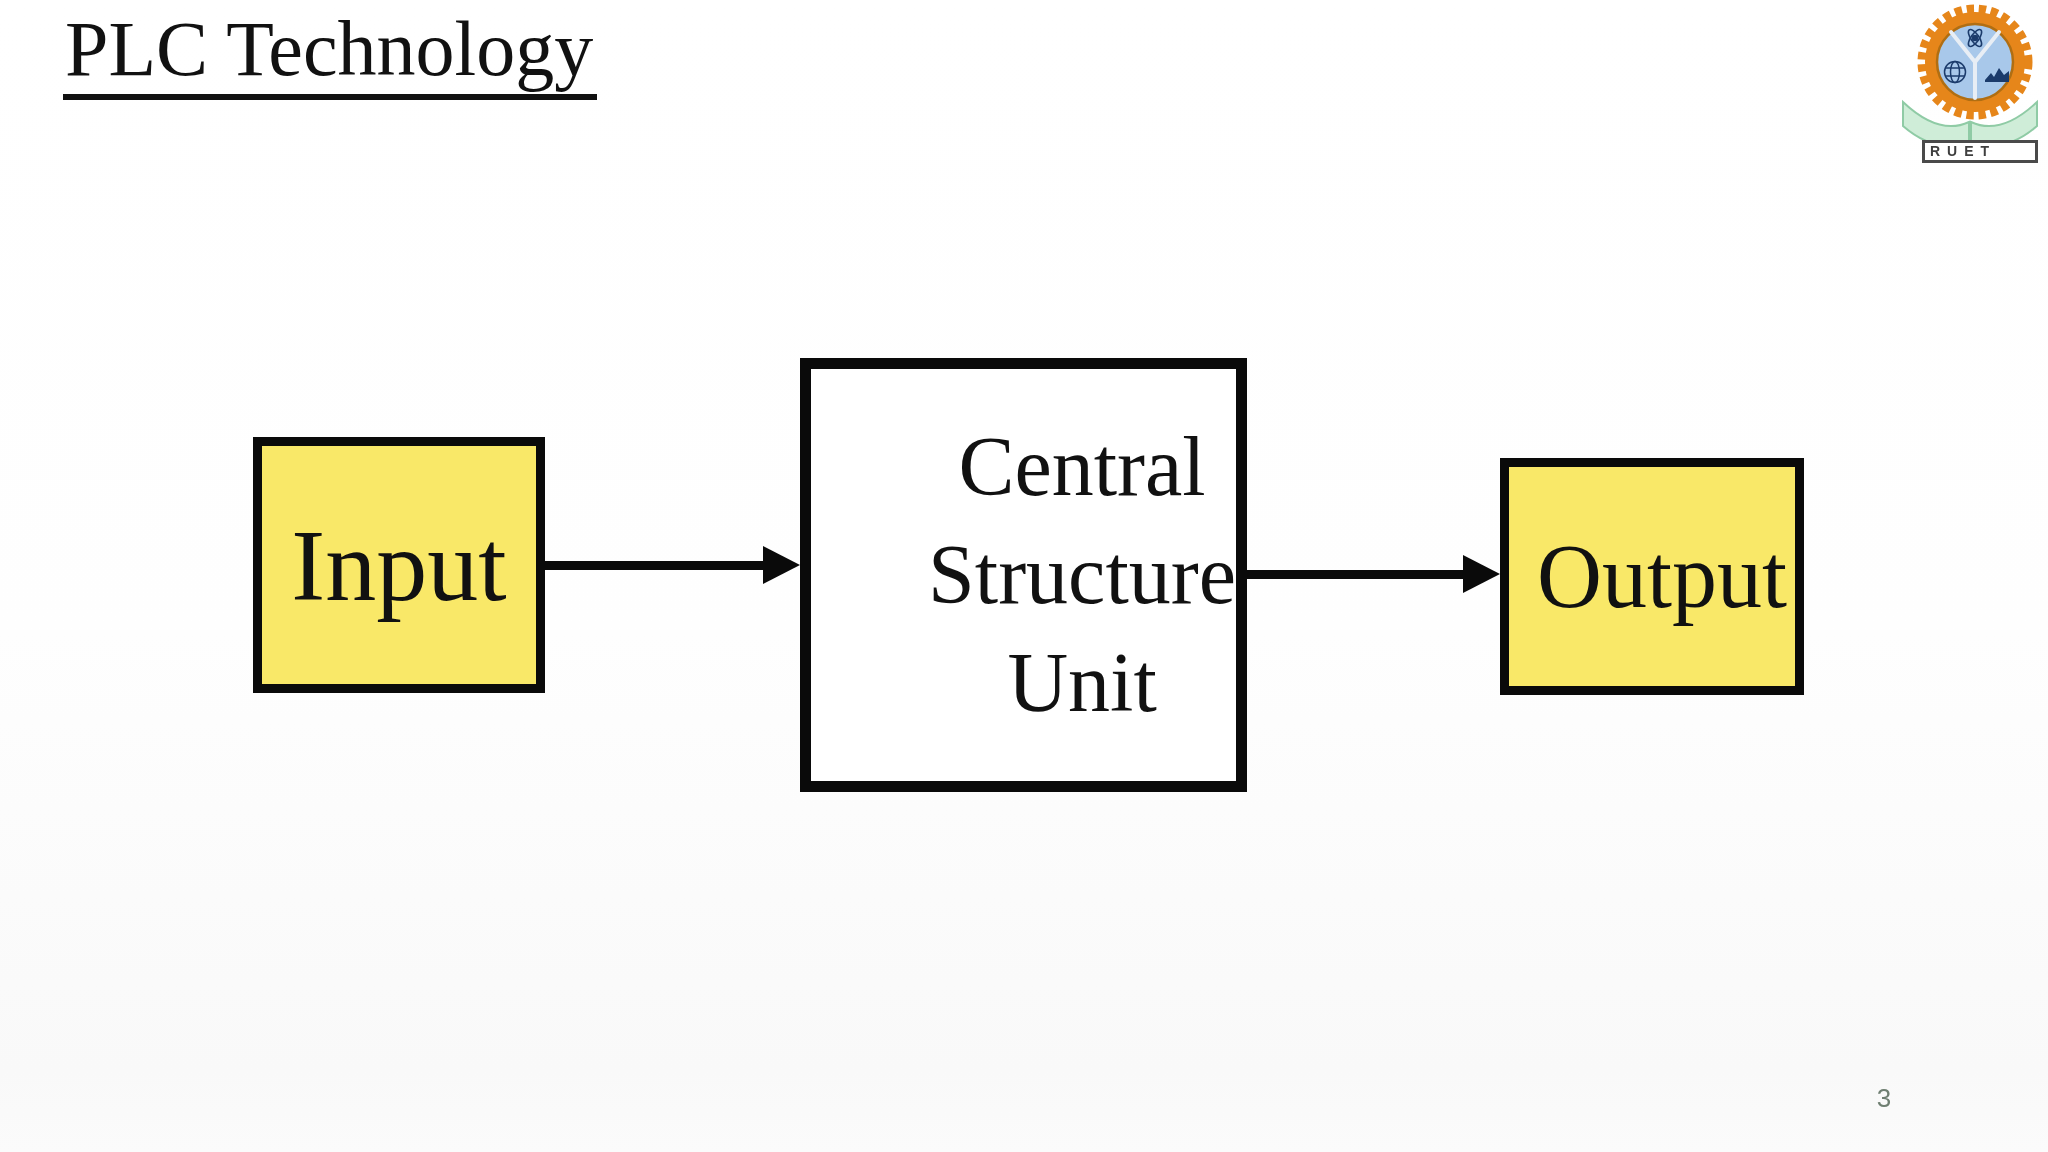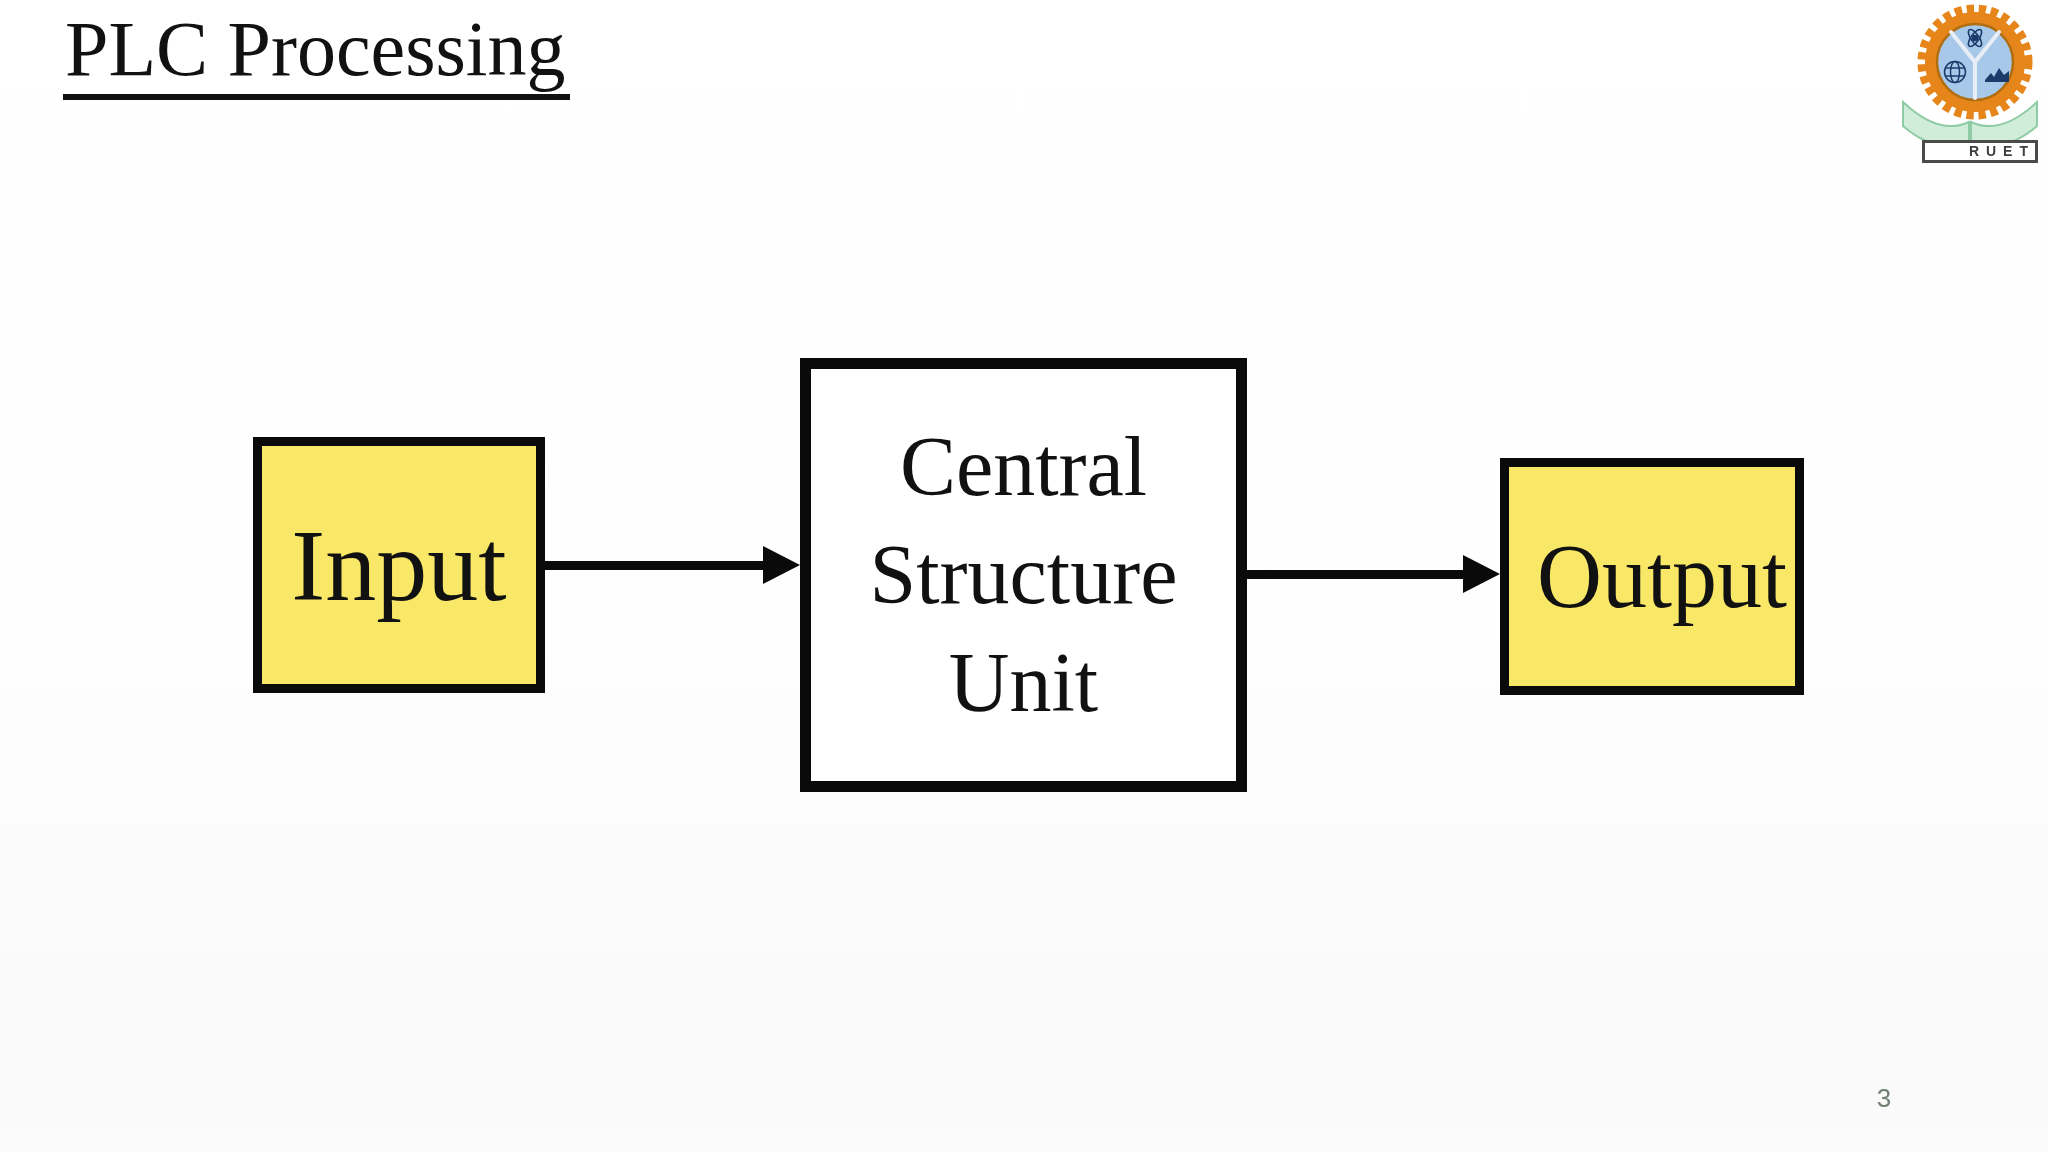--- a/index.html
+++ b/index.html
@@ -43,21 +43,21 @@
     top: 138px;
     width: 116px;
     height: 23px;
     background: #ffffff;
     border: 3px solid #4a4a4a;
     color: #3f3f3f;
     font-family: "Liberation Sans", sans-serif;
     font-size: 14px;
     font-weight: bold;
     letter-spacing: 7px;
-    text-align: right;
+    text-align: left;
     line-height: 17px;
     text-indent: 5px;
   }
 
   
   .node {
     position: absolute;
     display: flex;
     align-items: center;
     justify-content: center;
@@ -122,21 +122,21 @@
     font-size: 26px;
     color: #6f7f72;
     text-align: center;
   }
 </style>
 </head>
 <body>
 
 <div class="slide">
 
-  <h1 class="title">PLC Processing</h1>
+  <h1 class="title">PLC Technology</h1>
 
   <div class="logo">
     <svg width="150" height="164" viewBox="0 0 150 164">
 
       <circle cx="80" cy="60" r="51" fill="none" stroke="#E6861A" stroke-width="13" stroke-dasharray="7 4.6"></circle>
 
       <circle cx="80" cy="60" r="44" fill="none" stroke="#E6861A" stroke-width="12"></circle>
       <circle cx="80" cy="60" r="38" fill="#A8C8EA" stroke="#B06E12" stroke-width="2.5"></circle>
 
       <path d="M80,60 L56,30 M80,60 L104,30 M80,60 L80,96" stroke="#E8EEF5" stroke-width="4" fill="none" stroke-linecap="round"></path>
@@ -164,21 +164,21 @@
     <div class="ruet-label">RUET</div>
   </div>
 
   <div class="node node-input" style="background: rgb(249, 232, 104); font-family: Liberation Serif, serif;">
     <span>Input</span>
   </div>
 
   <div class="arrow-line arrow1-line"></div>
   <div class="arrow-head arrow1-head"></div>
 
-  <div class="node node-cpu" style="background: rgb(255, 255, 255);">
+  <div class="node node-cpu" style="background: rgb(255, 255, 255); justify-content: flex-end;">
     <div>
       <div>Central</div>
       <div>Structure</div>
       <div>Unit</div>
     </div>
   </div>
 
   <div class="arrow-line arrow2-line"></div>
   <div class="arrow-head arrow2-head"></div>
 

